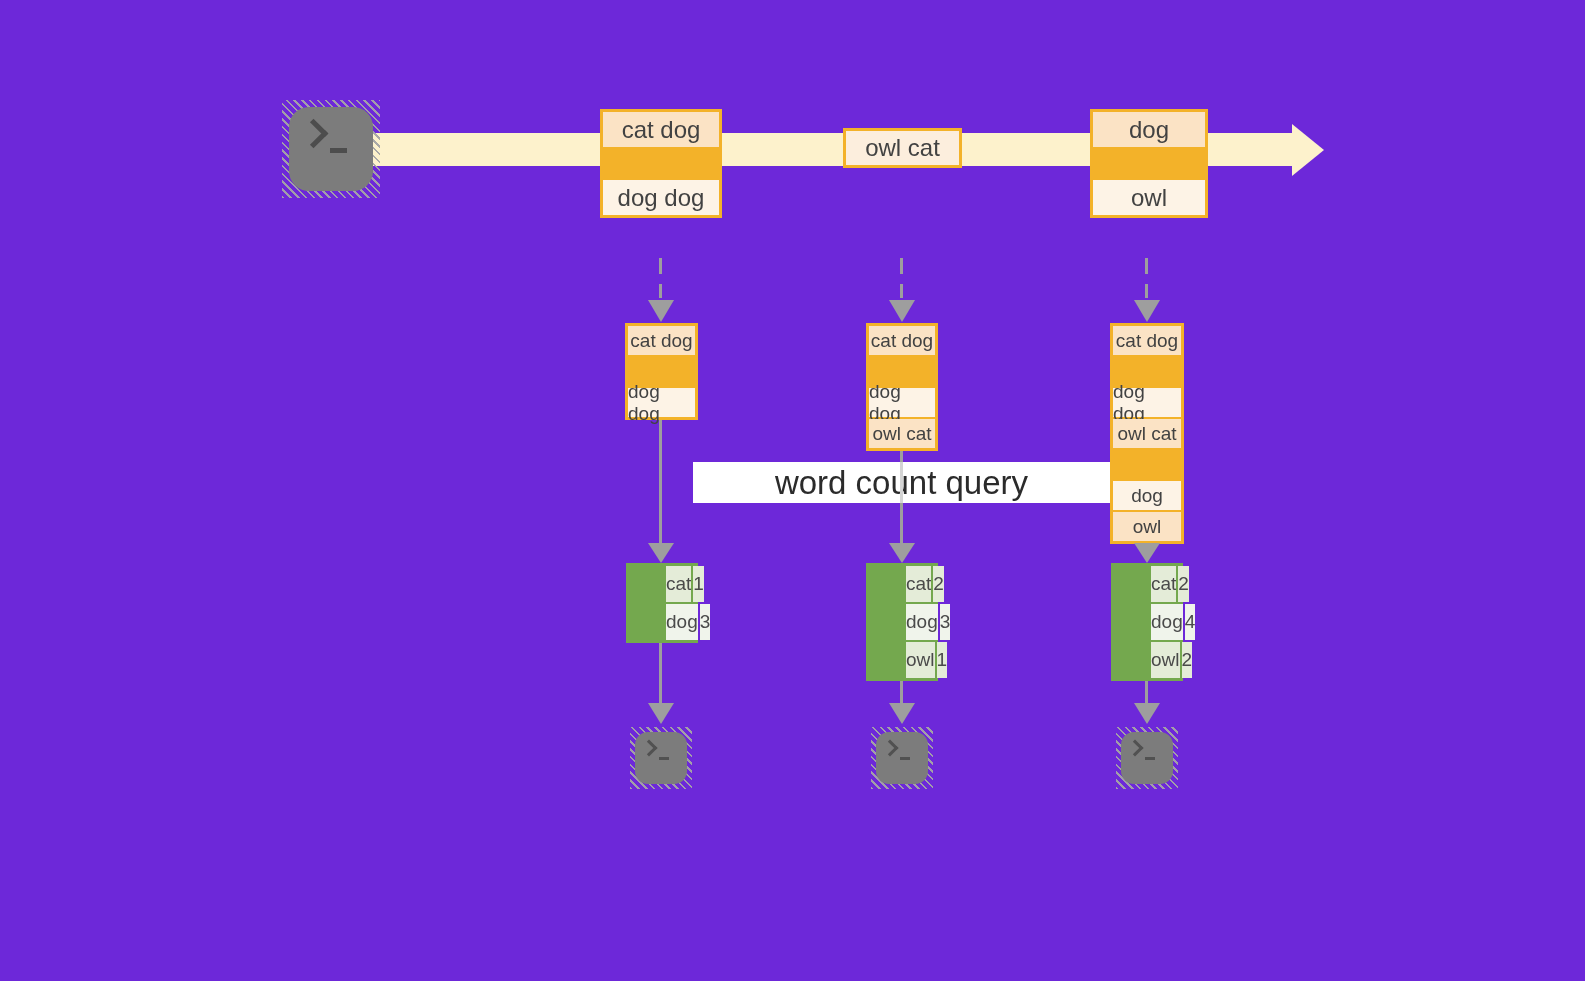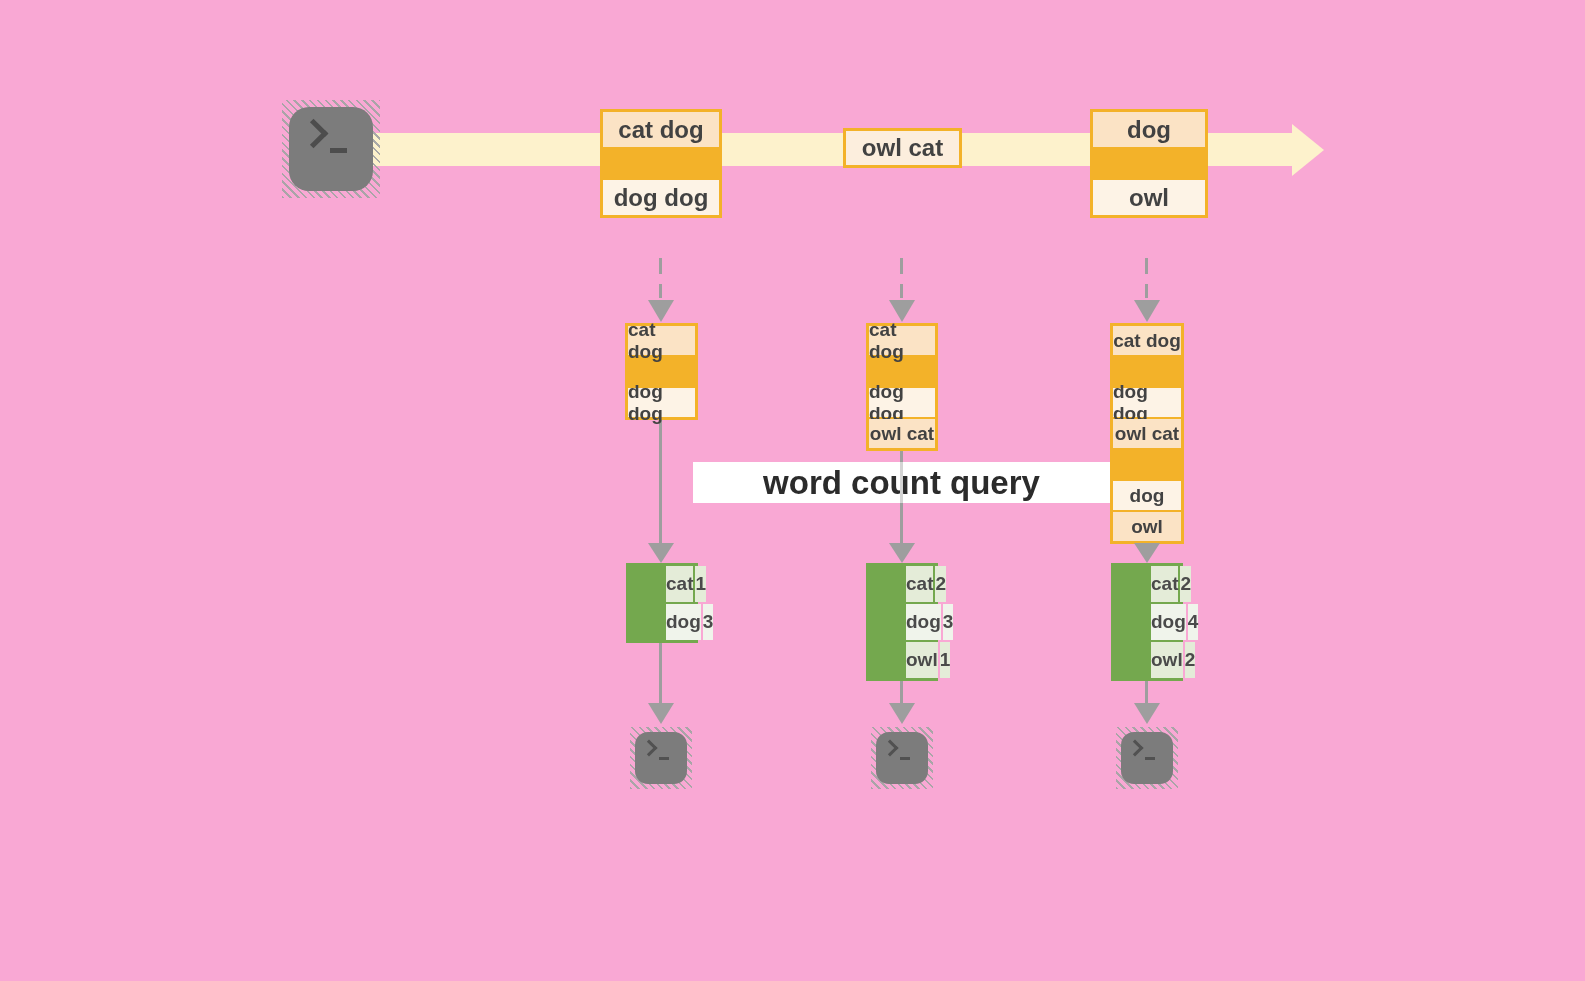--- a/index.html
+++ b/index.html
@@ -1,19 +1,18 @@
 <!DOCTYPE html>
 <html><head>
 <meta charset="utf-8">
 <style>
   html,body{margin:0;padding:0;background:#000;}
   .canvas{
-    position:relative;width:1585px;height:981px;background:#f9a8d4;overflow:hidden;
+    position:relative;width:1585px;height:981px;background:#6d28d9;overflow:hidden;
     font-family:"Liberation Sans","DejaVu Sans",sans-serif;
-    font-weight:bold;
   }
 
   
   .band{position:absolute;left:360px;top:133px;width:932px;height:33px;background:#fdf2cc;z-index:1;}
   .band-head{position:absolute;left:1292px;top:124px;width:0;height:0;z-index:1;
     border-top:26px solid transparent;border-bottom:26px solid transparent;border-left:32px solid #fdf2cc;}
 
   
   .obox{position:absolute;background:#f3b229;padding:3px;display:flex;flex-direction:column;gap:2px;
     box-sizing:border-box;z-index:2;}

